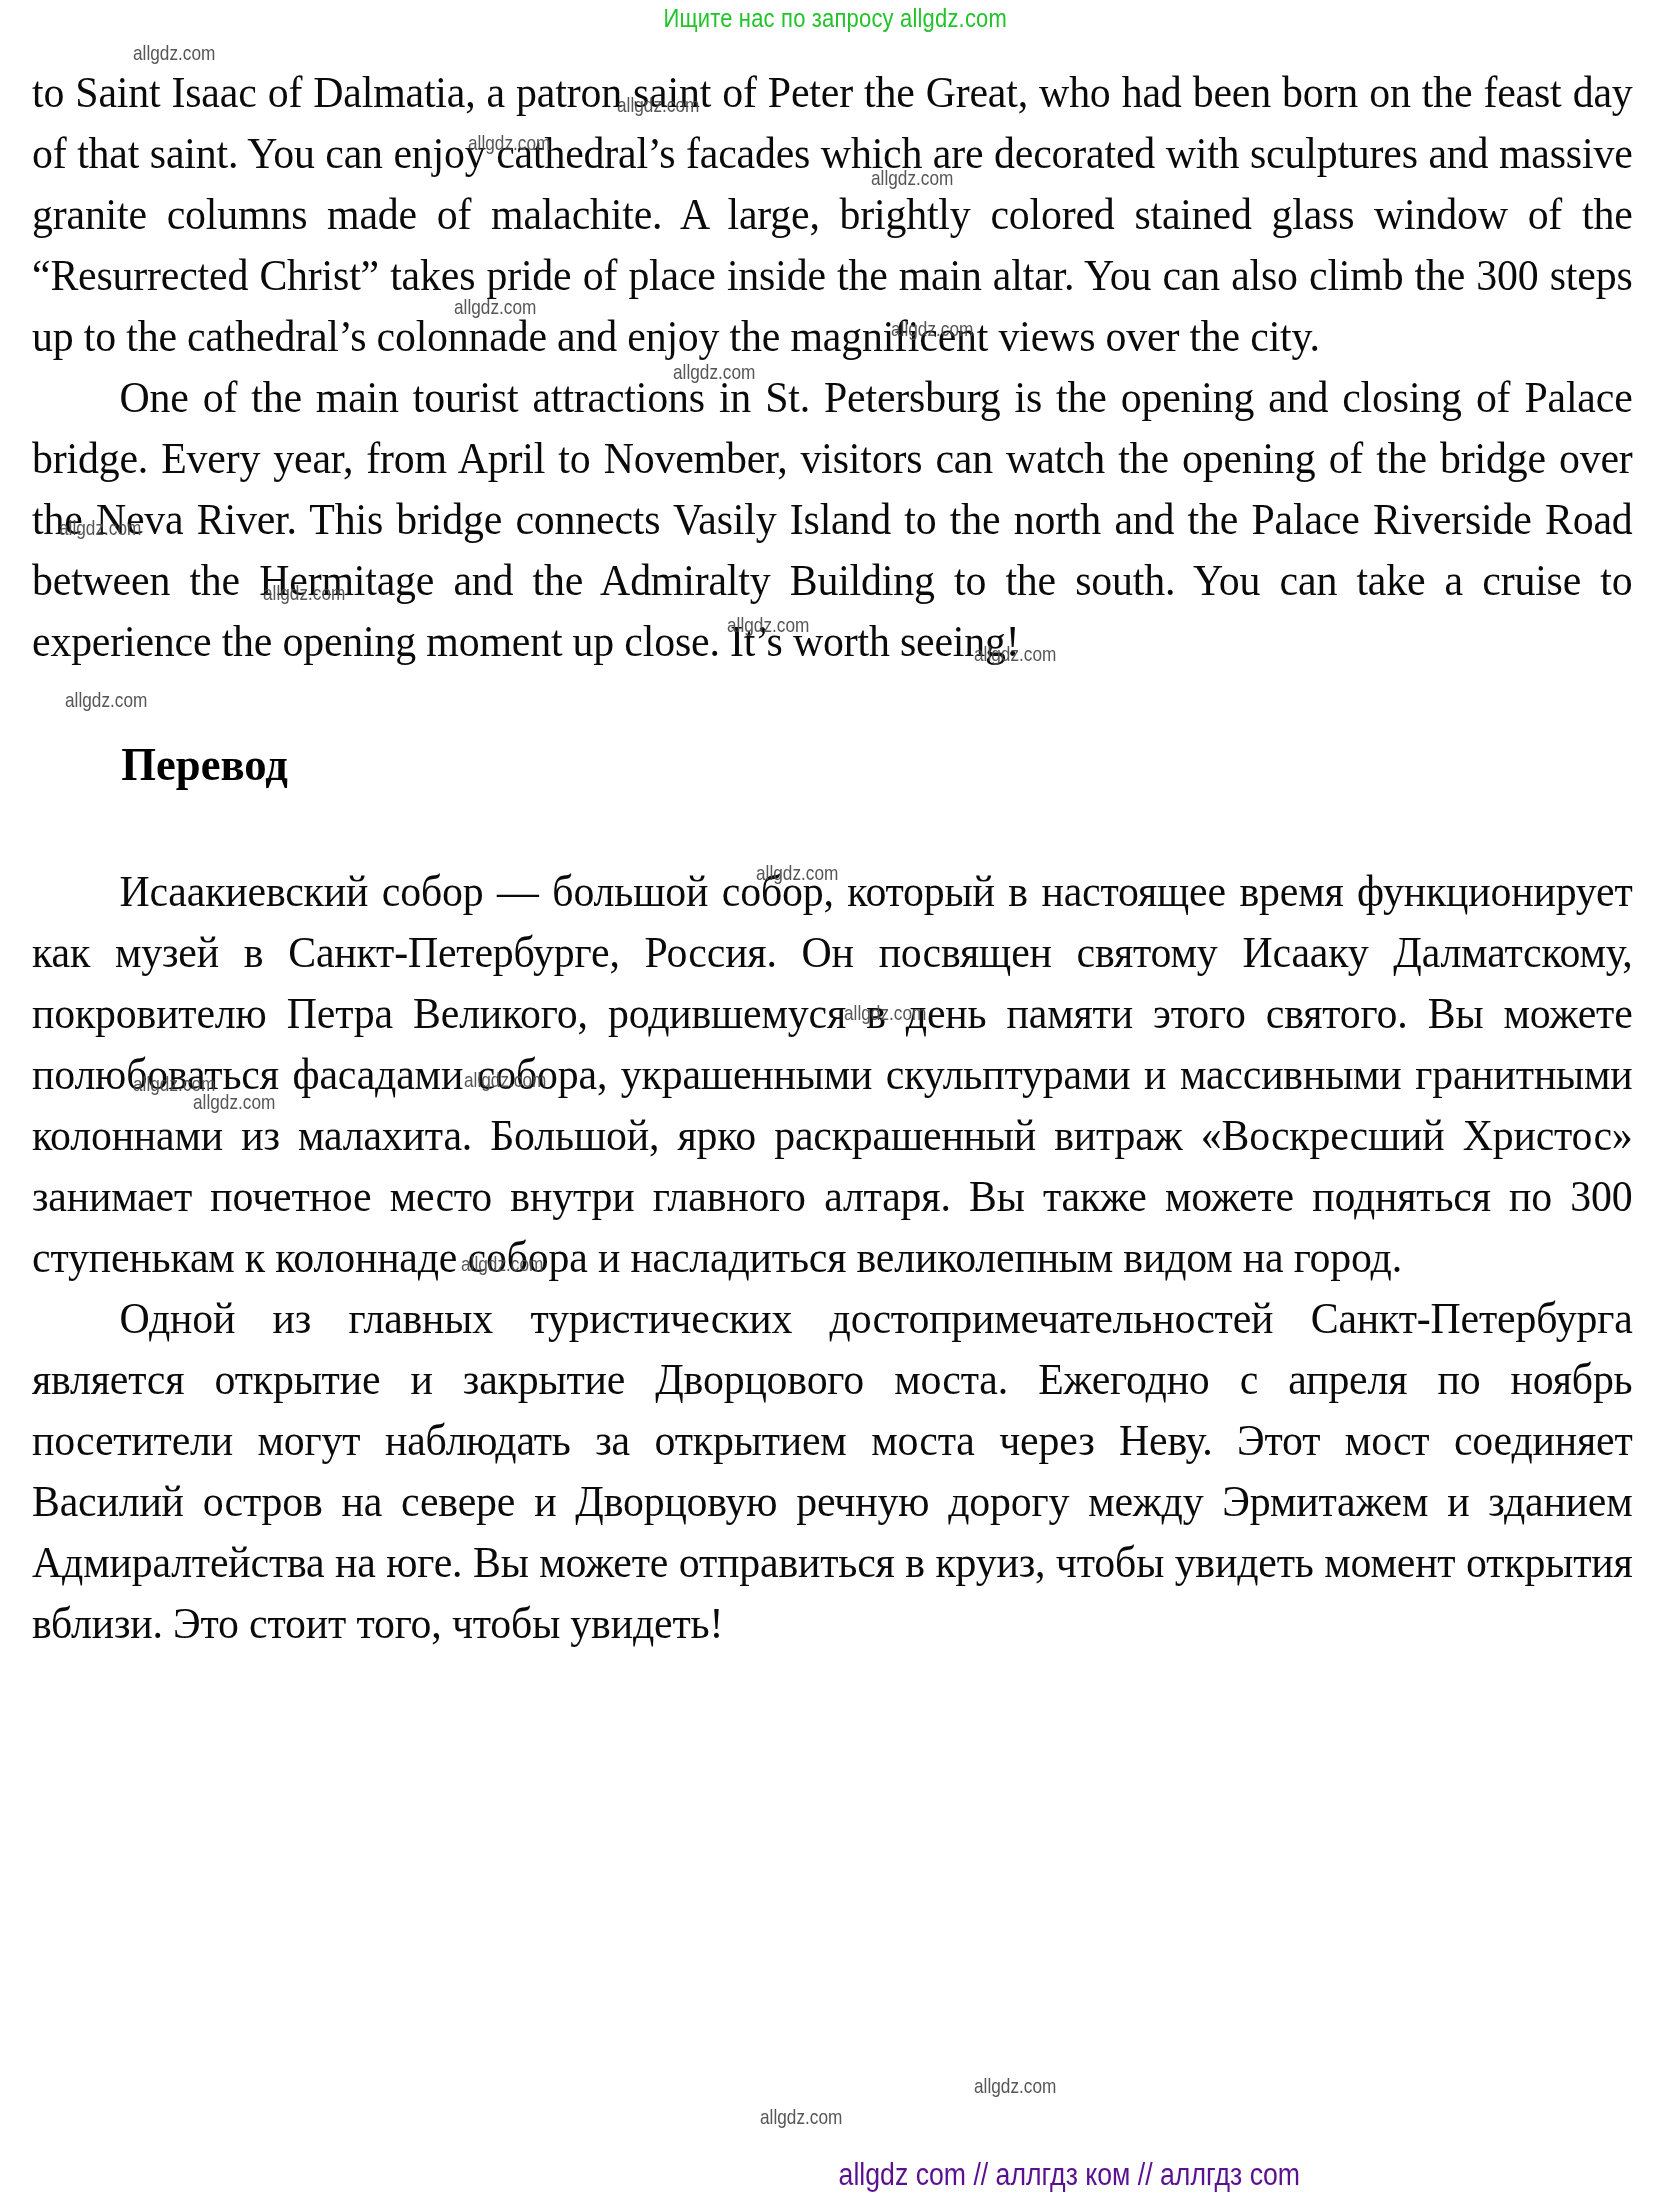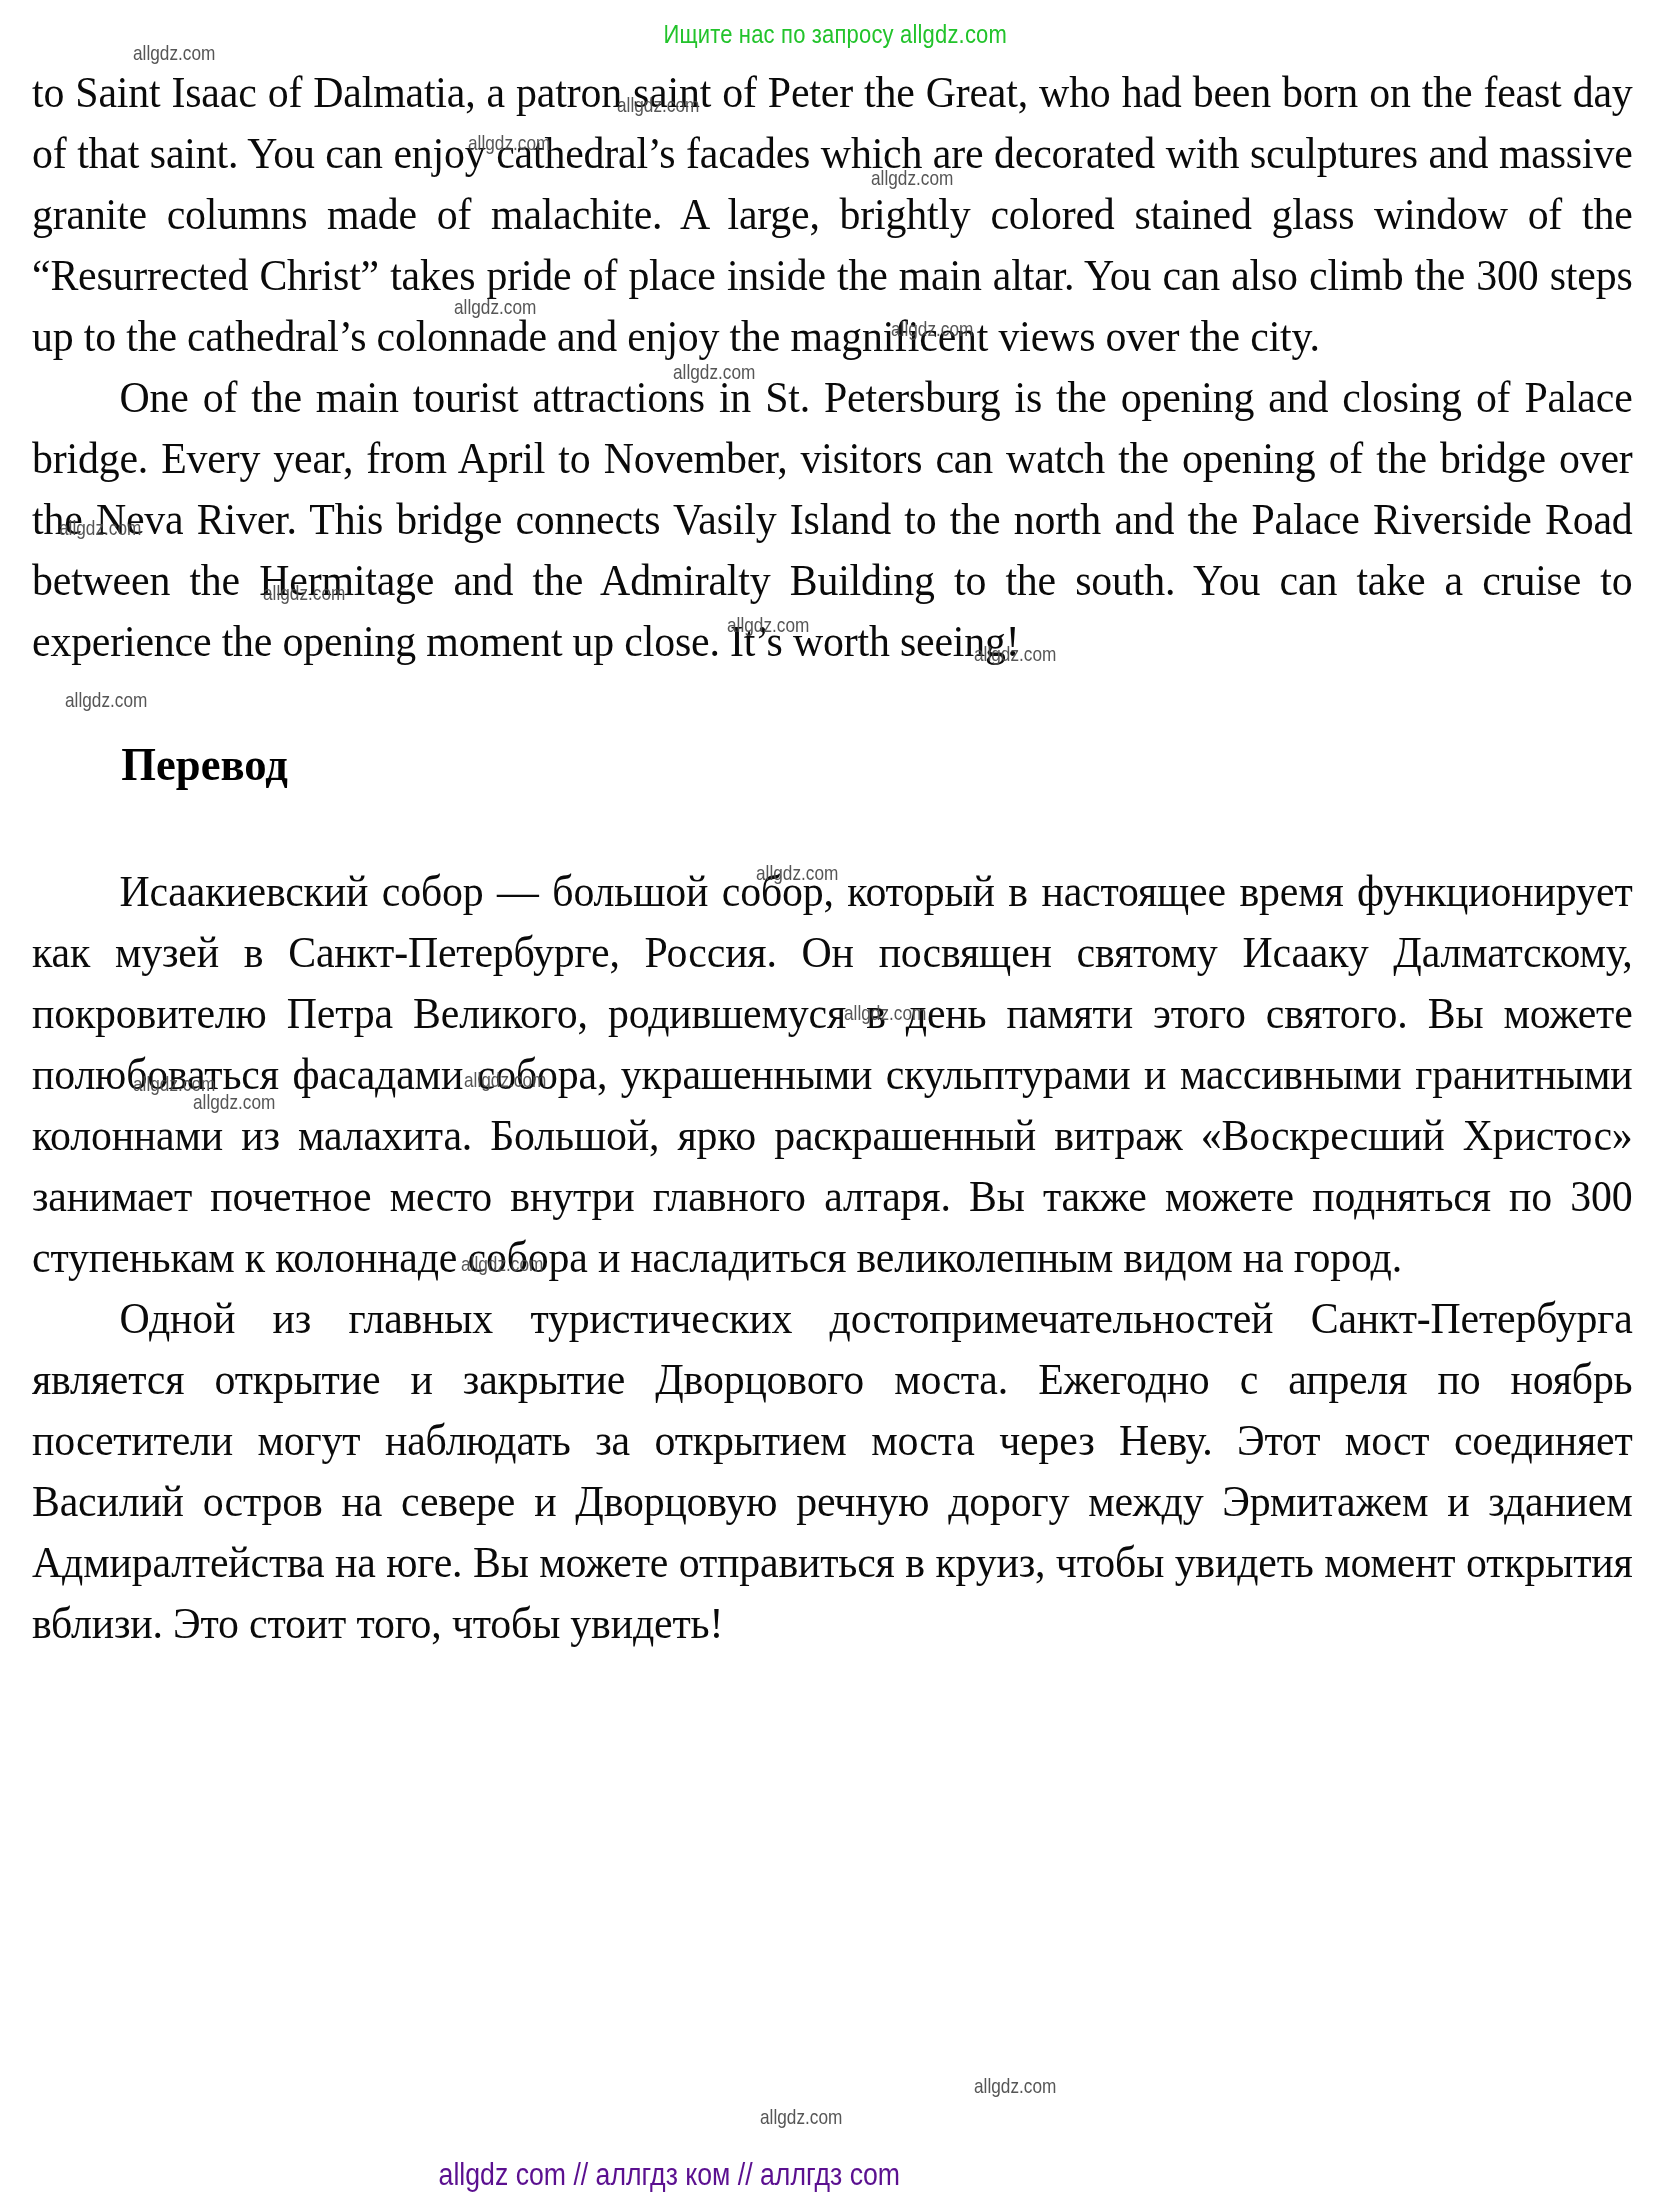--- a/index.html
+++ b/index.html
@@ -12,21 +12,21 @@
     height: 2207px;
     position: relative;
     overflow: hidden;
     font-family: "Liberation Serif", serif;
     color: #000000;
   }
 
   
   #promo-bar {
     position: absolute;
-    top: 16px;
+    top: 0;
     left: 0;
     width: 1671px;
     height: 36px;
     text-align: center;
     line-height: 36px;
     text-decoration: underline;
   }
   #promo-text {
     font-family: "Liberation Sans", sans-serif;
     font-size: 25px;
@@ -87,21 +87,21 @@
     pointer-events: none;
     opacity: 0.95;
   }
 
   
   #footer {
     position: absolute;
     left: 0;
     bottom: 14.4px;
     width: 1338px;
-    text-align: center;
+    text-align: right;
   }
   #footer-text {
     font-family: "Liberation Sans", sans-serif;
     font-size: 31px;
     color: #5b1090;
     white-space: nowrap;
     display: inline-block;
     transform: scaleX(0.86);
   }
 </style>

